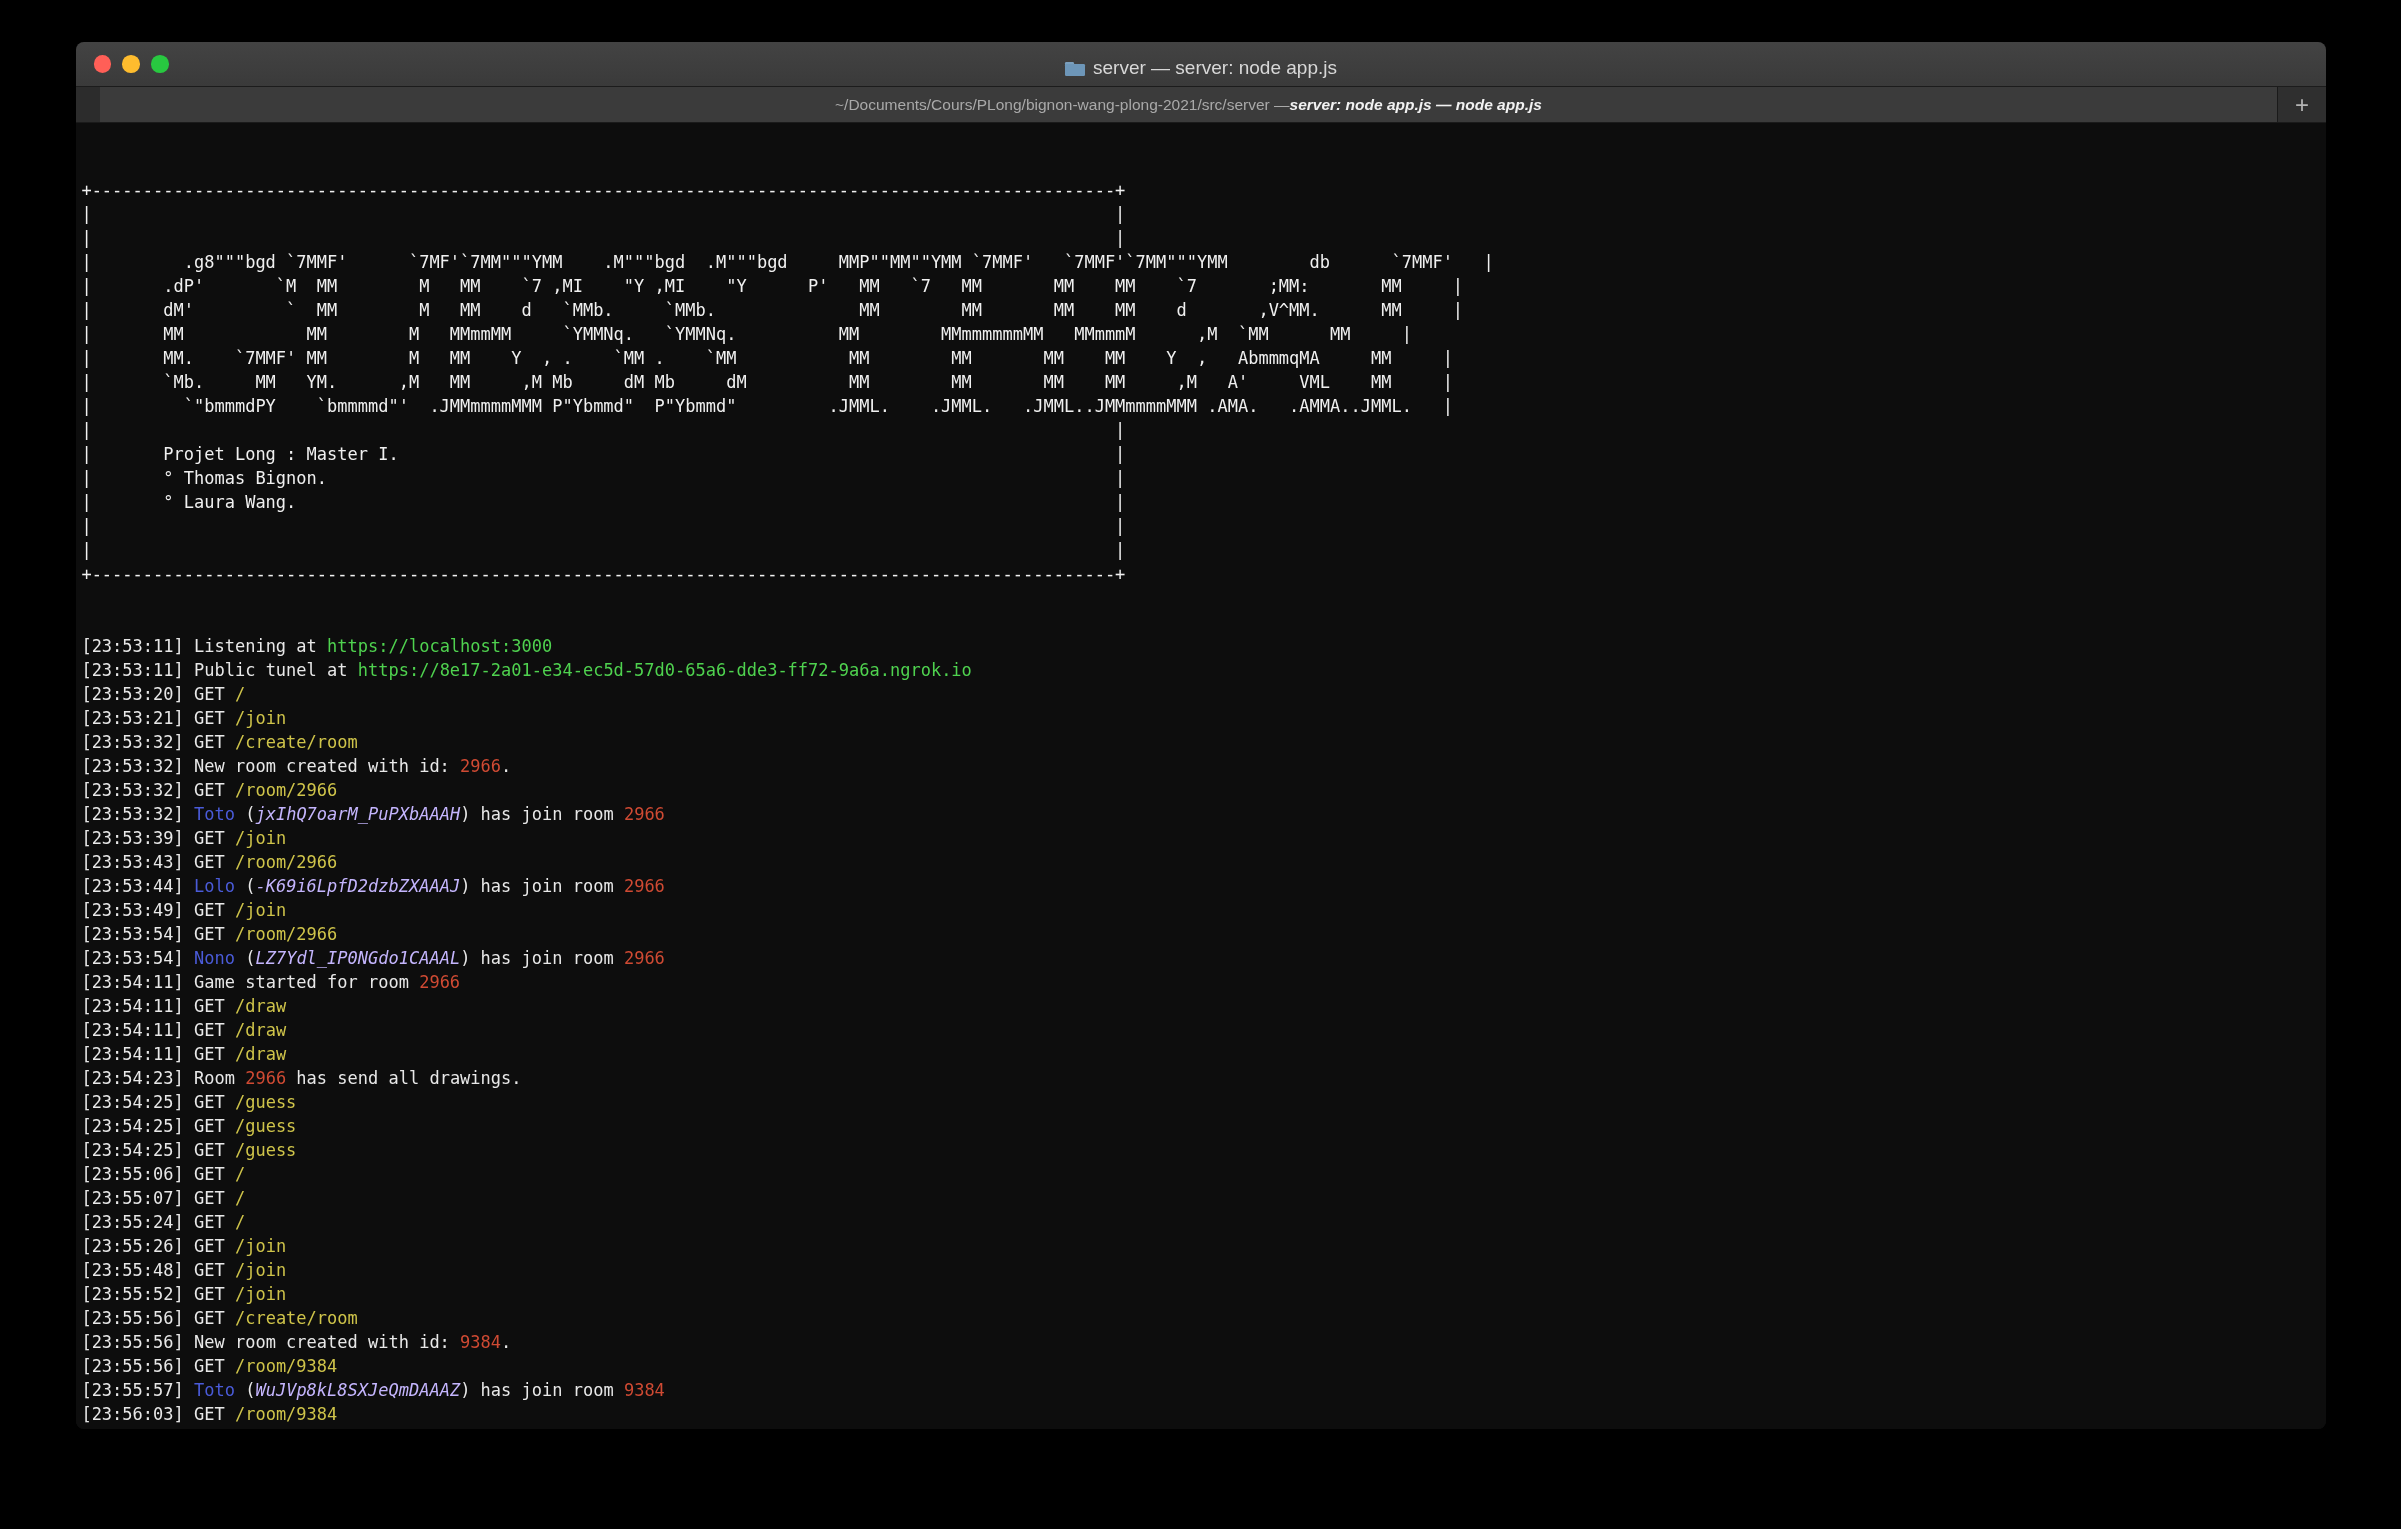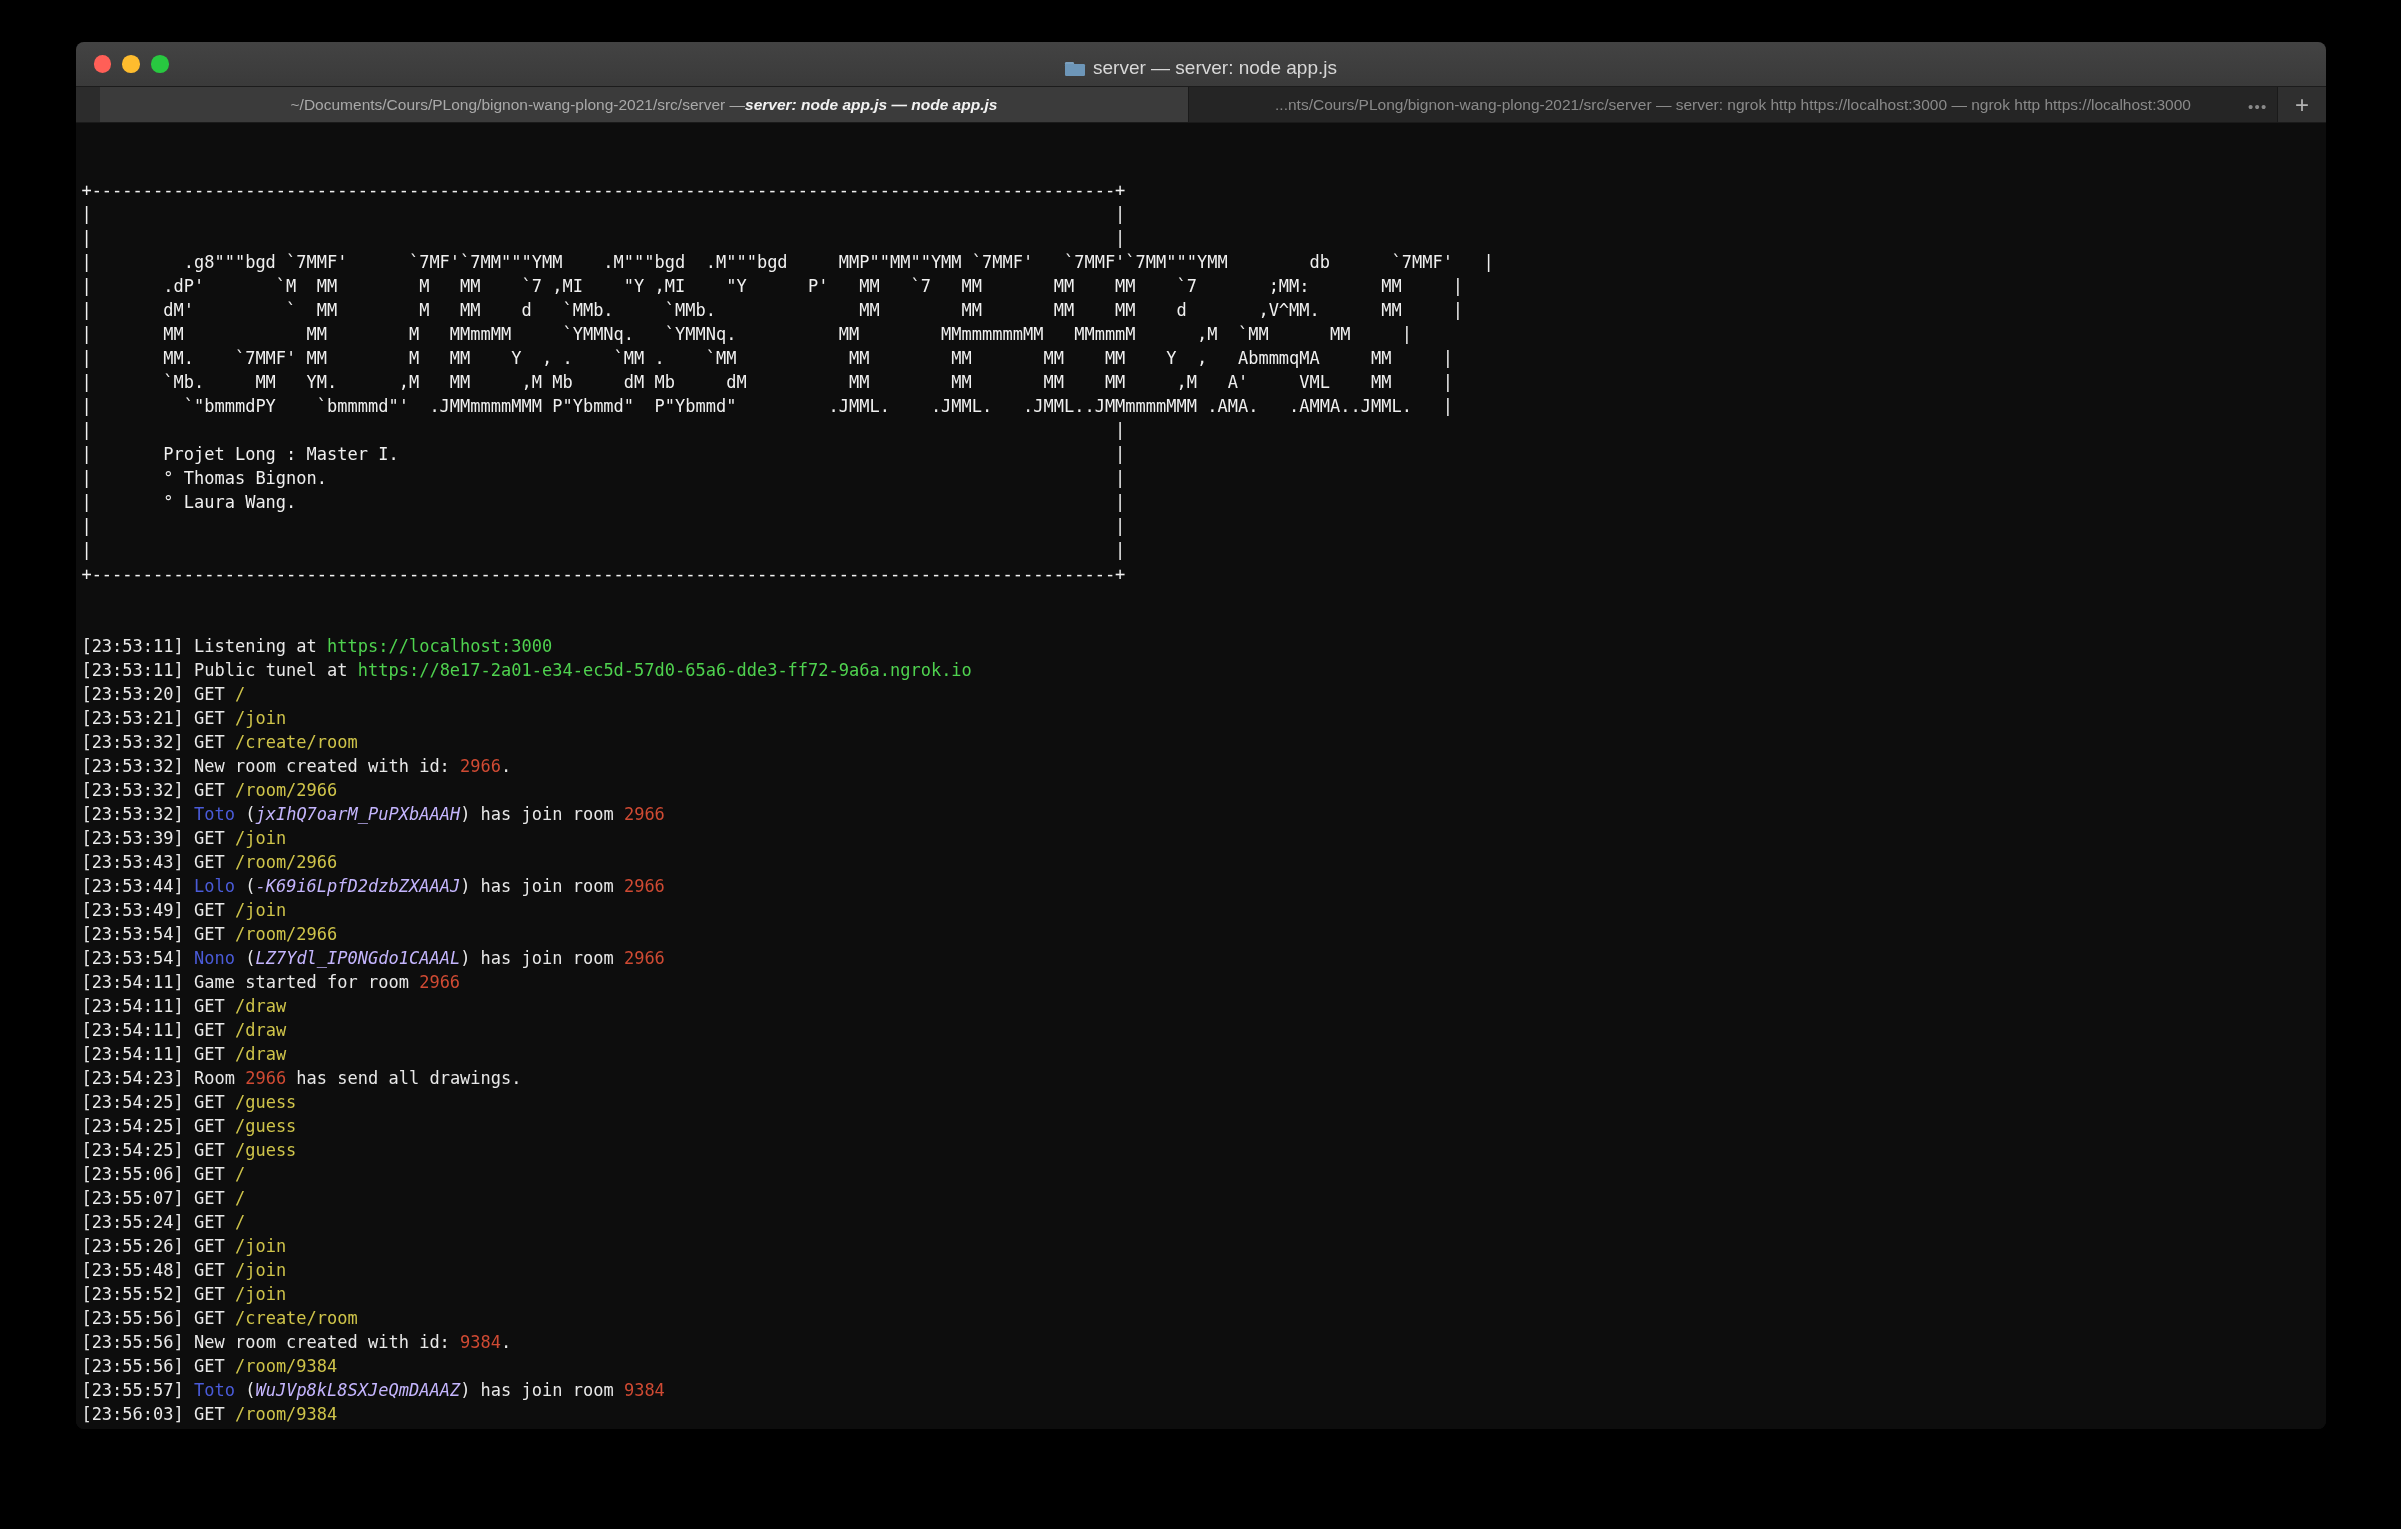--- a/index.html
+++ b/index.html
@@ -190,24 +190,20 @@
       <span class="folder-icon"></span>
       <span>server — server: node app.js</span>
     </div>
   </div>
 
   <div id="tabbar">
     <div class="tab active">
       <span>~/Documents/Cours/PLong/bignon-wang-plong-2021/src/server — </span>
         <span class="strong">server: node app.js — node app.js</span>
     </div>
-    <div class="tab inactive">
-      <span>...nts/Cours/PLong/bignon-wang-plong-2021/src/server — server: ngrok http https://localhost:3000 — ngrok http https://localhost:3000</span>
-      <span class="tab-ellipsis">•••</span>
-    </div>
     <div id="newtab">+</div>
   </div>
 
   <div id="terminal">
     <div id="term-inner">
       <div id="banner-block" class="banner"><div>+----------------------------------------------------------------------------------------------------+</div><div>|                                                                                                    |</div><div>|                                                                                                    |</div><div>|         .g8"""bgd `7MMF'      `7MF'`7MM"""YMM    .M"""bgd  .M"""bgd     MMP""MM""YMM `7MMF'   `7MMF'`7MM"""YMM        db      `7MMF'   |</div><div>|       .dP'       `M  MM        M   MM    `7 ,MI    "Y ,MI    "Y      P'   MM   `7   MM       MM    MM    `7       ;MM:       MM     |</div><div>|       dM'         `  MM        M   MM    d   `MMb.     `MMb.              MM        MM       MM    MM    d       ,V^MM.      MM     |</div><div>|       MM            MM        M   MMmmMM     `YMMNq.   `YMMNq.          MM        MMmmmmmmMM   MMmmmM      ,M  `MM      MM     |</div><div>|       MM.    `7MMF' MM        M   MM    Y  , .    `MM .    `MM           MM        MM       MM    MM    Y  ,   AbmmmqMA     MM     |</div><div>|       `Mb.     MM   YM.      ,M   MM     ,M Mb     dM Mb     dM          MM        MM       MM    MM     ,M   A'     VML    MM     |</div><div>|         `"bmmmdPY    `bmmmmd"'  .JMMmmmmMMM P"Ybmmd"  P"Ybmmd"         .JMML.    .JMML.   .JMML..JMMmmmmMMM .AMA.   .AMMA..JMML.   |</div><div>|                                                                                                    |</div><div>|       Projet Long : Master I.                                                                      |</div><div>|       ° Thomas Bignon.                                                                             |</div><div>|       ° Laura Wang.                                                                                |</div><div>|                                                                                                    |</div><div>|                                                                                                    |</div><div>+----------------------------------------------------------------------------------------------------+</div></div>
       <div id="log-block"><div class="logline"><span class="c-white">[23:53:11]</span><span class="c-white"> Listening at </span><span class="c-green">https://localhost:3000</span></div><div class="logline"><span class="c-white">[23:53:11]</span><span class="c-white"> Public tunel at </span><span class="c-green">https://8e17-2a01-e34-ec5d-57d0-65a6-dde3-ff72-9a6a.ngrok.io</span></div><div class="logline"><span class="c-white">[23:53:20]</span><span class="c-white"> GET </span><span class="c-yellow">/</span></div><div class="logline"><span class="c-white">[23:53:21]</span><span class="c-white"> GET </span><span class="c-yellow">/join</span></div><div class="logline"><span class="c-white">[23:53:32]</span><span class="c-white"> GET </span><span class="c-yellow">/create/room</span></div><div class="logline"><span class="c-white">[23:53:32]</span><span class="c-white"> New room created with id: </span><span class="c-red">2966</span><span class="c-white">.</span></div><div class="logline"><span class="c-white">[23:53:32]</span><span class="c-white"> GET </span><span class="c-yellow">/room/2966</span></div><div class="logline"><span class="c-white">[23:53:32]</span><span class="c-white"> </span><span class="c-blue">Toto</span><span class="c-white"> (</span><span class="c-purple">jxIhQ7oarM_PuPXbAAAH</span><span class="c-white">) has join room </span><span class="c-red">2966</span></div><div class="logline"><span class="c-white">[23:53:39]</span><span class="c-white"> GET </span><span class="c-yellow">/join</span></div><div class="logline"><span class="c-white">[23:53:43]</span><span class="c-white"> GET </span><span class="c-yellow">/room/2966</span></div><div class="logline"><span class="c-white">[23:53:44]</span><span class="c-white"> </span><span class="c-blue">Lolo</span><span class="c-white"> (</span><span class="c-purple">-K69i6LpfD2dzbZXAAAJ</span><span class="c-white">) has join room </span><span class="c-red">2966</span></div><div class="logline"><span class="c-white">[23:53:49]</span><span class="c-white"> GET </span><span class="c-yellow">/join</span></div><div class="logline"><span class="c-white">[23:53:54]</span><span class="c-white"> GET </span><span class="c-yellow">/room/2966</span></div><div class="logline"><span class="c-white">[23:53:54]</span><span class="c-white"> </span><span class="c-blue">Nono</span><span class="c-white"> (</span><span class="c-purple">LZ7Ydl_IP0NGdo1CAAAL</span><span class="c-white">) has join room </span><span class="c-red">2966</span></div><div class="logline"><span class="c-white">[23:54:11]</span><span class="c-white"> Game started for room </span><span class="c-red">2966</span></div><div class="logline"><span class="c-white">[23:54:11]</span><span class="c-white"> GET </span><span class="c-yellow">/draw</span></div><div class="logline"><span class="c-white">[23:54:11]</span><span class="c-white"> GET </span><span class="c-yellow">/draw</span></div><div class="logline"><span class="c-white">[23:54:11]</span><span class="c-white"> GET </span><span class="c-yellow">/draw</span></div><div class="logline"><span class="c-white">[23:54:23]</span><span class="c-white"> Room </span><span class="c-red">2966</span><span class="c-white"> has send all drawings.</span></div><div class="logline"><span class="c-white">[23:54:25]</span><span class="c-white"> GET </span><span class="c-yellow">/guess</span></div><div class="logline"><span class="c-white">[23:54:25]</span><span class="c-white"> GET </span><span class="c-yellow">/guess</span></div><div class="logline"><span class="c-white">[23:54:25]</span><span class="c-white"> GET </span><span class="c-yellow">/guess</span></div><div class="logline"><span class="c-white">[23:55:06]</span><span class="c-white"> GET </span><span class="c-yellow">/</span></div><div class="logline"><span class="c-white">[23:55:07]</span><span class="c-white"> GET </span><span class="c-yellow">/</span></div><div class="logline"><span class="c-white">[23:55:24]</span><span class="c-white"> GET </span><span class="c-yellow">/</span></div><div class="logline"><span class="c-white">[23:55:26]</span><span class="c-white"> GET </span><span class="c-yellow">/join</span></div><div class="logline"><span class="c-white">[23:55:48]</span><span class="c-white"> GET </span><span class="c-yellow">/join</span></div><div class="logline"><span class="c-white">[23:55:52]</span><span class="c-white"> GET </span><span class="c-yellow">/join</span></div><div class="logline"><span class="c-white">[23:55:56]</span><span class="c-white"> GET </span><span class="c-yellow">/create/room</span></div><div class="logline"><span class="c-white">[23:55:56]</span><span class="c-white"> New room created with id: </span><span class="c-red">9384</span><span class="c-white">.</span></div><div class="logline"><span class="c-white">[23:55:56]</span><span class="c-white"> GET </span><span class="c-yellow">/room/9384</span></div><div class="logline"><span class="c-white">[23:55:57]</span><span class="c-white"> </span><span class="c-blue">Toto</span><span class="c-white"> (</span><span class="c-purple">WuJVp8kL8SXJeQmDAAAZ</span><span class="c-white">) has join room </span><span class="c-red">9384</span></div><div class="logline"><span class="c-white">[23:56:03]</span><span class="c-white"> GET </span><span class="c-yellow">/room/9384</span></div><div class="logline"><span class="c-white">[23:56:04]</span><span class="c-white"> </span><span class="c-blue">Lolo</span><span class="c-white"> (</span><span class="c-purple">nRLoTHRcKFB5W4VkAAAb</span><span class="c-white">) has join room </span><span class="c-red">9384</span></div></div>
     </div>
   </div>
 

